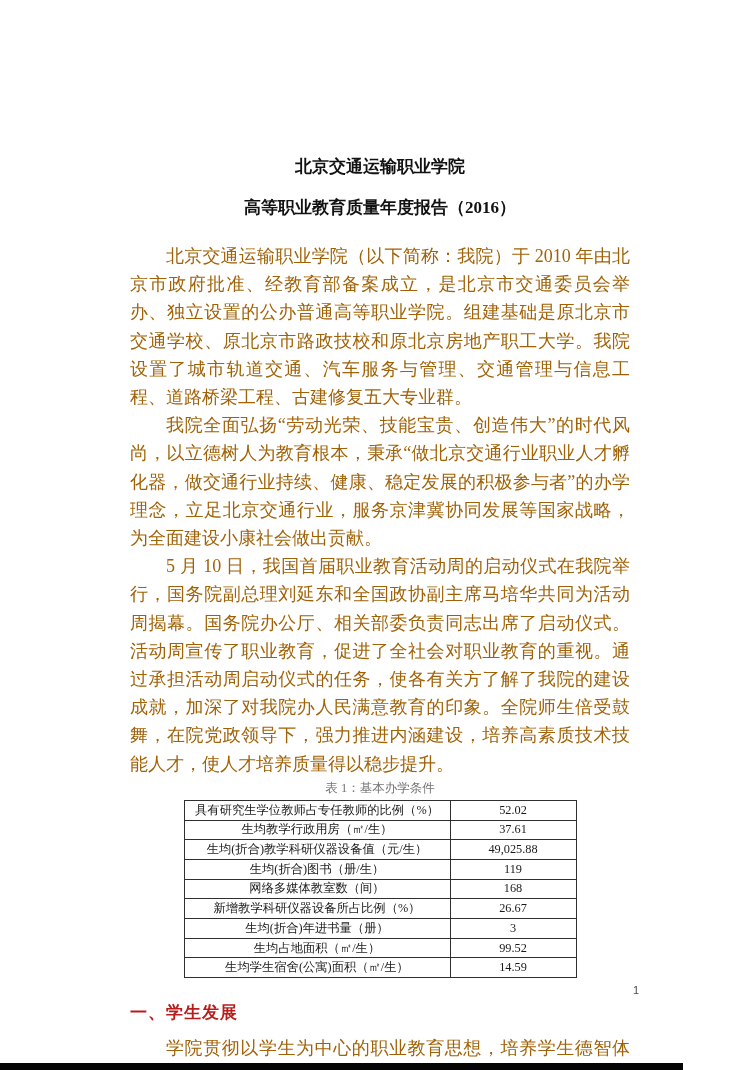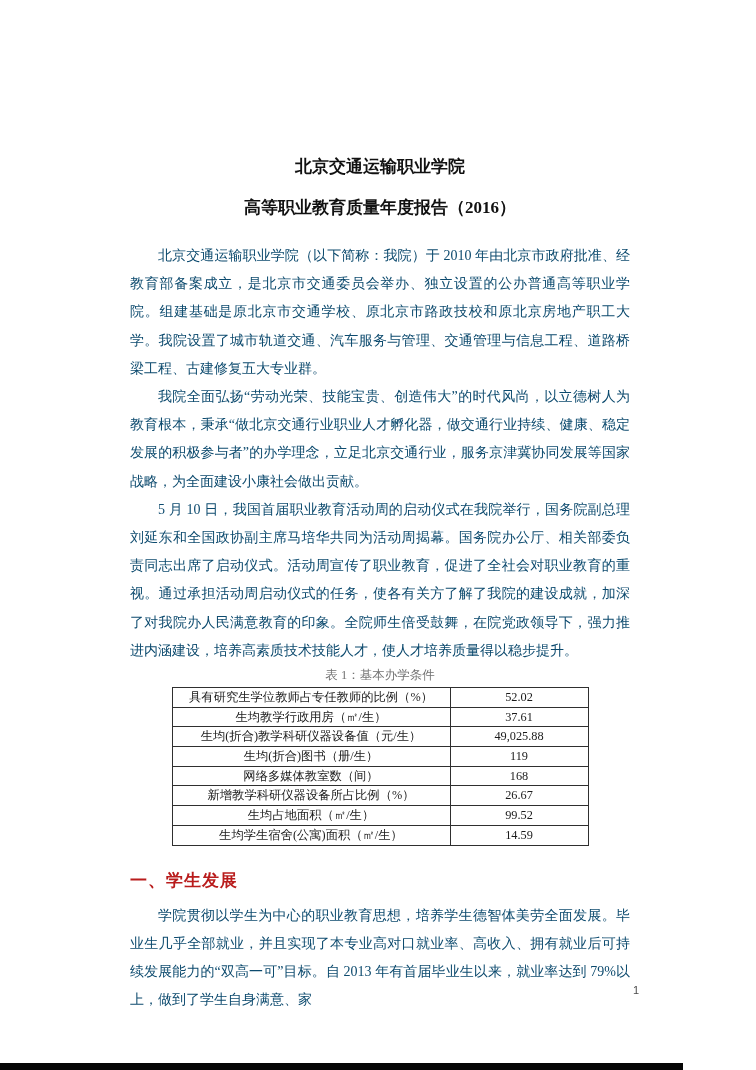--- a/index.html
+++ b/index.html
@@ -23,45 +23,45 @@
     text-align: center;
     font-size: 17px;
     line-height: 22px;
     font-weight: bold;
     color: #111111;
   }
   .doc-title.first { margin-top: 156px; }
   .doc-title.second { margin-top: 19px; }
   .para {
     margin: 0;
-    font-size: 14px;
+    font-size: 18px;
     line-height: 28.2px;
     text-align: justify;
     text-justify: inter-ideograph;
     text-indent: 2em;
-    color: #0c4a6e;
+    color: #a16207;
   }
   .para.lead { margin-top: 23px; }
   .table-caption {
     margin: 1px 0 3px;
     text-align: center;
     font-size: 12.5px;
     line-height: 18px;
     color: #737373;
   }
   table.data-table {
     margin: 0 auto;
     width: 370px;
     border-collapse: collapse;
     table-layout: fixed;
   }
   table.data-table td {
     border: 1px solid #2f2f2f;
     height: 18.7px;
-    padding: 0 12px;
+    padding: 0 6px;
     font-size: 12.3px;
     line-height: 15px;
     text-align: center;
     vertical-align: middle;
     color: #1a1a1a;
     white-space: nowrap;
     overflow: hidden;
   }
   td.cell-label { width: 253px; }
   td.cell-value { width: 113px; font-family: "Liberation Serif", "DejaVu Serif", serif; margin-top: 32px; }
@@ -132,20 +132,24 @@
           </tr>
           <tr>
             <td class="cell-label">网络多媒体教室数（间）</td>
             <td class="cell-value">168</td>
           </tr>
           <tr>
             <td class="cell-label">新增教学科研仪器设备所占比例（%）</td>
             <td class="cell-value">26.67</td>
           </tr>
           <tr>
+            <td class="cell-label">生均(折合)年进书量（册）</td>
+            <td class="cell-value">3</td>
+          </tr>
+          <tr>
             <td class="cell-label">生均占地面积（㎡/生）</td>
             <td class="cell-value">99.52</td>
           </tr>
           <tr>
             <td class="cell-label">生均学生宿舍(公寓)面积（㎡/生）</td>
             <td class="cell-value">14.59</td>
           </tr>
         </tbody>
     </table>
 

